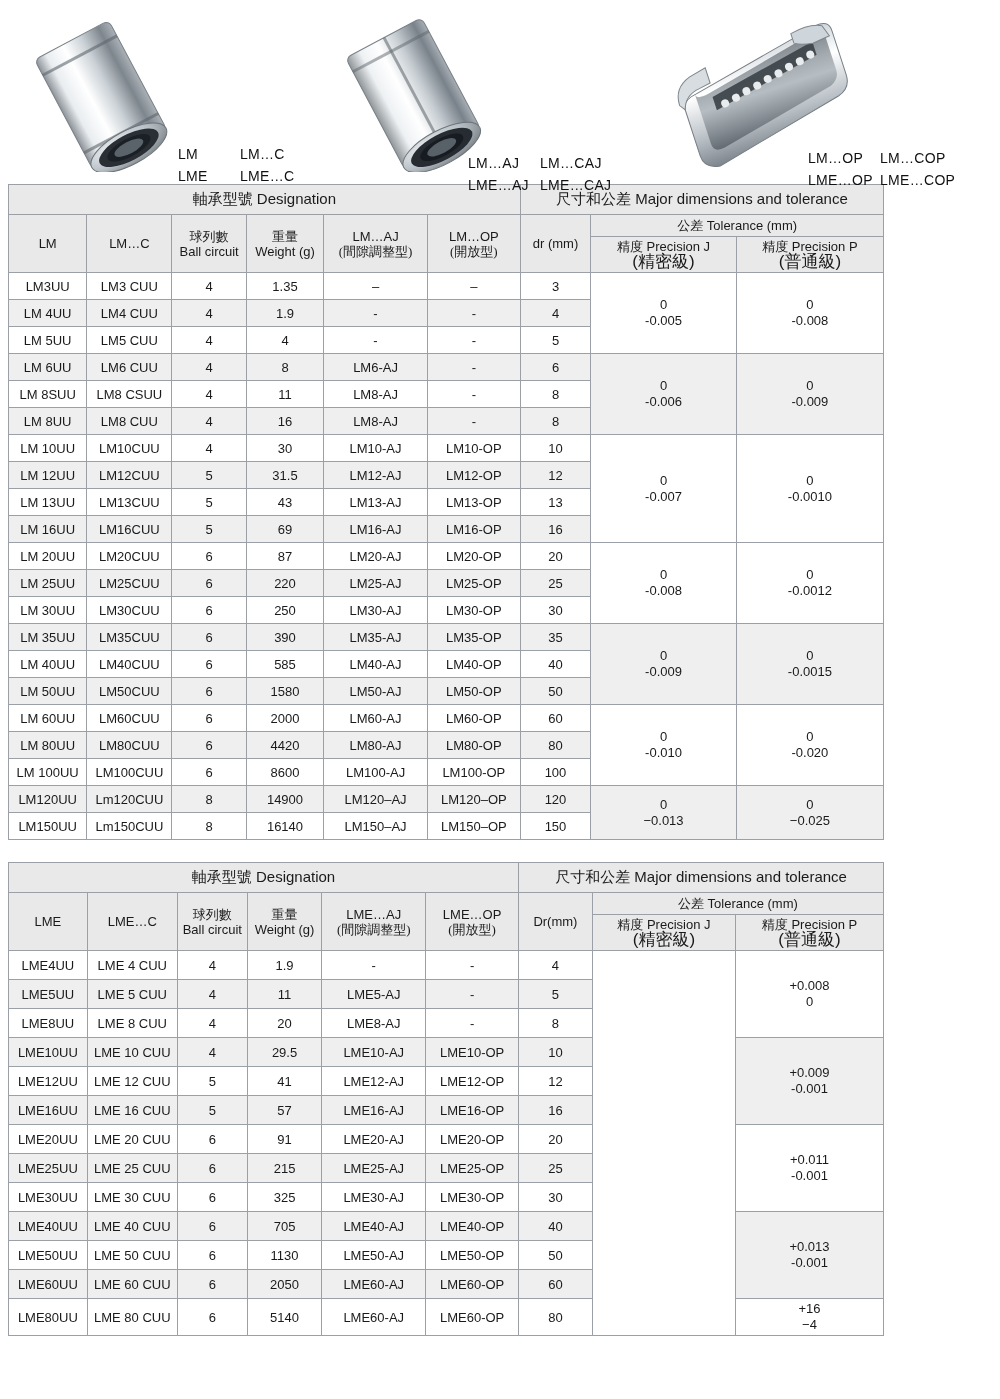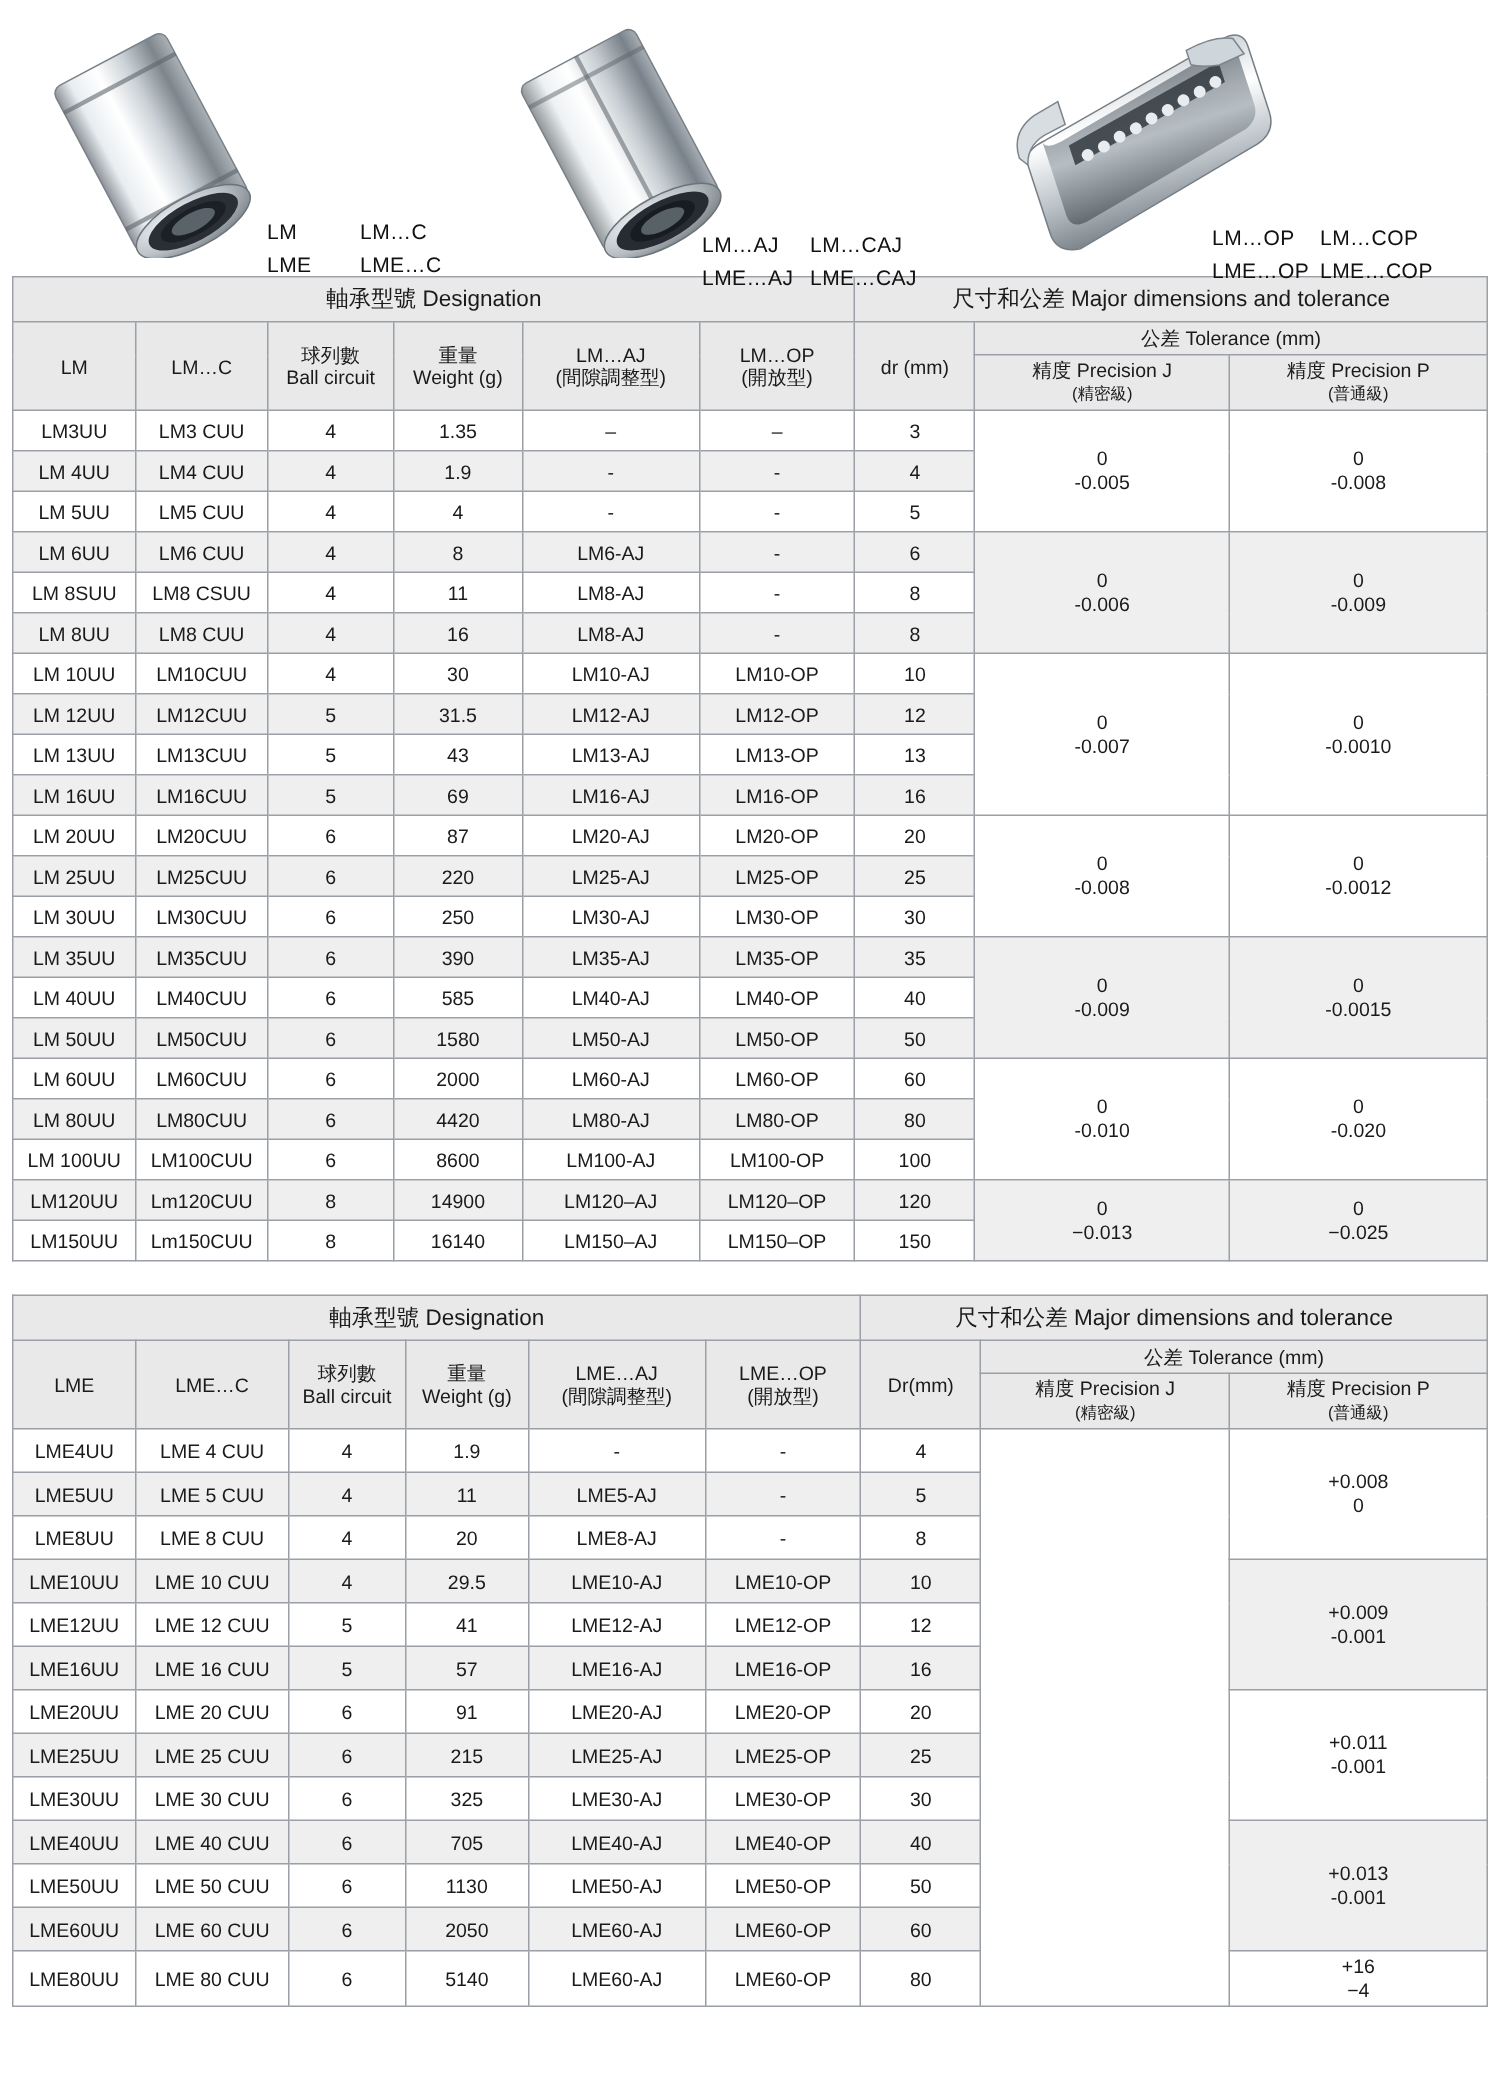--- a/index.html
+++ b/index.html
@@ -23,36 +23,36 @@
   .labels div { white-space: nowrap; }
   .lab1 { left: 170px; top: 143px; }
   .lab2 { left: 460px; top: 152px; }
   .lab3 { left: 800px; top: 147px; }
   .labcol { display: inline-block; }
   .labcol.w1 { min-width: 62px; }
   .labcol.w2 { min-width: 72px; }
 
   
   table.spec {
-    width: 984px;
+    width: 876px;
     border-collapse: collapse;
     margin: 0 0 22px 0;
     font-size: 13px;
   }
   table.spec td, table.spec th {
     border: 1px solid #9aa0a6;
     text-align: center;
     vertical-align: middle;
     padding: 2px 3px;
     font-weight: normal;
   }
   .hdr-top td { background: #e9e9e9; height: 30px; font-size: 15px; }
   .hdr-sub td { background: #e9e9e9; height: 44px; font-size: 13px; line-height: 15px; }
-  .cn { font-size: 13px; }
-  .small { font-size: 11px; }
+  .cn { font-size: 13px; font-family: Liberation Serif, serif; }
+  .small { font-size: 17px; }
   .row-a td { background: #ffffff; }
   .row-b td { background: #efefef; }
   tbody td { height: 27px; }
   .col-tol { font-size: 13px; line-height: 16px; }
   .tolnum { display: block; }
   .tolnum .up { display: block; }
   .tolnum .dn { display: block; }
 
   
   table.spec2 { font-size: 13px; }

